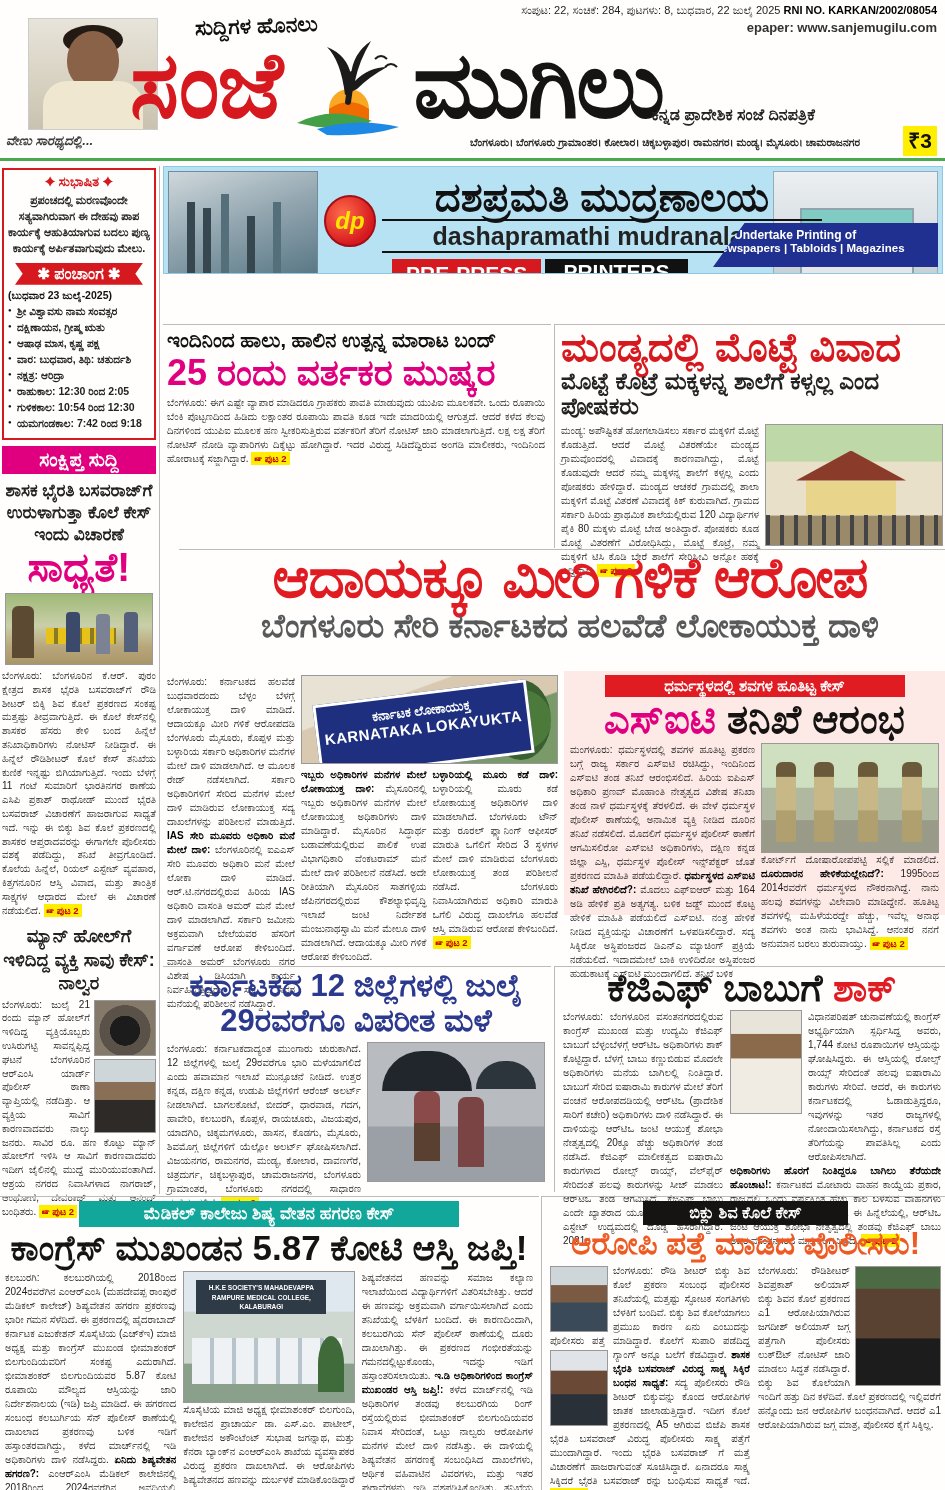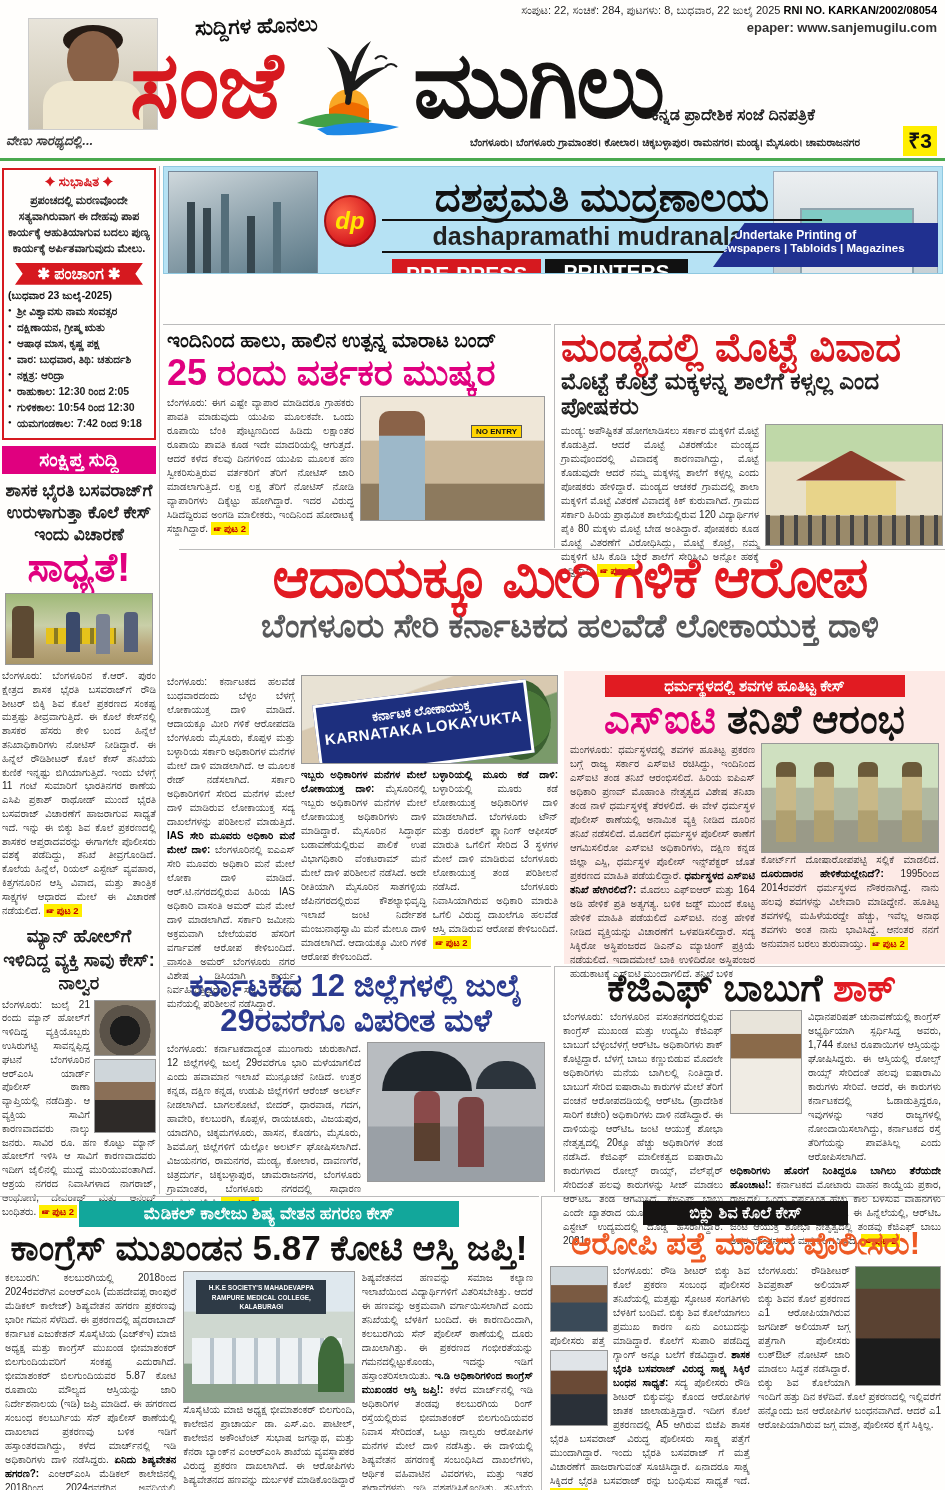--- a/index.html
+++ b/index.html
@@ -111,21 +111,21 @@
   .ph-loka { width:100%; height:142px; border:1px solid #999; position:relative; overflow:hidden;
     background:linear-gradient(160deg,#e8e2d4 0 30%,#d8c9b0 31% 60%,#7a9a6a 61%); }
   .ph-loka .sign { position:absolute; left:14px; top:16px; width:215px; height:74px; background:#1d2f7e; border:3px solid #fff; transform:rotate(-7deg);
     color:#fff; text-align:center; padding-top:8px; }
   .ph-loka .sign .kn { font-size:13px; font-weight:bold; }
   .ph-loka .sign .en { font-size:15px; font-weight:bold; letter-spacing:0.5px; }
   .ph-loka .tree { position:absolute; right:6px; top:4px; width:60px; height:80px; border-radius:50%; background:radial-gradient(circle,#4c7a3a 0 60%, #3a6030 61%); }
   .loka-cols { display:flex; gap:6px; margin-top:4px; }
   .loka-cols > div { flex:1; }
 
-  .sit-box { position:absolute; left:564px; top:671px; width:381px; height:293px; background:#fdeae6; padding:4px 6px; }
+  .sit-box { position:absolute; left:564px; top:671px; width:381px; height:244px; background:#fdeae6; padding:4px 6px; }
   .sit-kicker { margin:0 auto; width:300px; background:#e11b22; color:#fff; text-align:center; font-size:15px; font-weight:bold; padding:2px 0; }
   .sit-head { text-align:center; font-size:40px; font-weight:bold; line-height:1.0; margin:2px 0 4px; color:#161413; }
   .sit-head .mg { color:#e0007f; }
   .sit-flex { display:flex; gap:6px; }
   .sit-c1 { width:185px; }
   .sit-c2 { flex:1; }
   .ph-sit { width:100%; height:110px; border:1px solid #999; position:relative; overflow:hidden;
     background:linear-gradient(180deg,#cfe0c0 0 40%,#b0b8a0 41% 70%,#9a9a88 71%); }
   .ph-sit .cop { position:absolute; top:18px; width:20px; height:80px; border-radius:6px 6px 0 0; background:linear-gradient(180deg,#6b5a3a 0 18%,#c8b888 19% 60%,#b0a070 61%); }
 
@@ -265,24 +265,20 @@
       </span>
       <span>ಬೆಂಗಳೂರು: ಜುಲೈ 21 ರಂದು ಮ್ಯಾನ್ ಹೋಲ್‌ಗೆ ಇಳಿದಿದ್ದ ವ್ಯಕ್ತಿಯೊಬ್ಬರು ಉಸಿರುಗಟ್ಟಿ ಸಾವನ್ನಪ್ಪಿದ್ದ ಘಟನೆ ಬೆಂಗಳೂರಿನ ಆರ್‌ಎಂಸಿ ಯಾರ್ಡ್ ಪೊಲೀಸ್ ಠಾಣಾ ವ್ಯಾಪ್ತಿಯಲ್ಲಿ ನಡೆದಿತ್ತು. ಆ ವ್ಯಕ್ತಿಯ ಸಾವಿಗೆ ಕಾರಣವಾದವರು ನಾಲ್ಕು ಜನರು. ಸಾವಿರ ರೂ. ಹಣ ಕೊಟ್ಟು ಮ್ಯಾನ್ ಹೋಲ್‌ಗೆ ಇಳಿಸಿ ಆ ಸಾವಿಗೆ ಕಾರಣವಾದವರು ಇದೀಗ ಜೈಲಿನಲ್ಲಿ ಮುದ್ದೆ ಮುರಿಯುವಂತಾಗಿದೆ. ಆಶ್ರಯ ನಗರದ ನಿವಾಸಿಗಳಾದ ನಾಗರಾಜ್, ಆಂಥೋಣಿ, ದೇವರಾಜ್ ಮತ್ತು ಆನಂದ್ ಬಂಧಿತರು. </span><span class="cont">☞ ಪುಟ 2</span>
     </div>
   </div>
 
   <div class="art-milk">
     <div class="milk-kicker">ಇಂದಿನಿಂದ ಹಾಲು, ಹಾಲಿನ ಉತ್ಪನ್ನ ಮಾರಾಟ ಬಂದ್</div>
     <div class="milk-head">25 ರಂದು ವರ್ತಕರ ಮುಷ್ಕರ</div>
     <div class="milk-flex">
       <div class="bodytxt" style="flex:1"><span>ಬೆಂಗಳೂರು: ಈಗ ಎಷ್ಟೇ ವ್ಯಾಪಾರ ಮಾಡಿದರೂ ಗ್ರಾಹಕರು ಪಾವತಿ ಮಾಡುವುದು ಯುಪಿಐ ಮೂಲಕವೇ. ಒಂದು ರೂಪಾಯಿ ಬೆಂಕಿ ಪೊಟ್ಟಣದಿಂದ ಹಿಡಿದು ಲಕ್ಷಾಂತರ ರೂಪಾಯಿ ಪಾವತಿ ಕೂಡ ಇದೇ ಮಾದರಿಯಲ್ಲಿ ಆಗುತ್ತದೆ. ಆದರೆ ಕಳೆದ ಕೆಲವು ದಿನಗಳಿಂದ ಯುಪಿಐ ಮೂಲಕ ಹಣ ಸ್ವೀಕರಿಸುತ್ತಿರುವ ವರ್ತಕರಿಗೆ ತೆರಿಗೆ ನೋಟಿಸ್ ಜಾರಿ ಮಾಡಲಾಗುತ್ತಿದೆ. ಲಕ್ಷ ಲಕ್ಷ ತೆರಿಗೆ ನೋಟಿಸ್ ನೋಡಿ ವ್ಯಾಪಾರಿಗಳು ದಿಕ್ಕೆಟ್ಟು ಹೋಗಿದ್ದಾರೆ. ಇದರ ವಿರುದ್ಧ ಸಿಡಿದೆದ್ದಿರುವ ಅಂಗಡಿ ಮಾಲೀಕರು, ಇಂದಿನಿಂದ ಹೋರಾಟಕ್ಕೆ ಸಜ್ಜಾಗಿದ್ದಾರೆ. </span><span class="cont">☞ ಪುಟ 2</span></div>
-      <div class="ph-milk">
-        <div class="man"></div>
-        <div class="noentry">NO ENTRY</div>
-      </div>
     </div>
   </div>
 
   <div class="art-egg">
     <div class="egg-head">ಮಂಡ್ಯದಲ್ಲಿ ಮೊಟ್ಟೆ ವಿವಾದ</div>
     <div class="egg-sub">ಮೊಟ್ಟೆ ಕೊಟ್ರೆ ಮಕ್ಕಳನ್ನ ಶಾಲೆಗೆ ಕಳ್ಸಲ್ಲ ಎಂದ ಪೋಷಕರು</div>
     <div class="egg-flex">
       <div class="bodytxt" style="flex:1"><span>ಮಂಡ್ಯ: ಅಪೌಷ್ಟಿಕತೆ ಹೋಗಲಾಡಿಸಲು ಸರ್ಕಾರ ಮಕ್ಕಳಿಗೆ ಮೊಟ್ಟೆ ಕೊಡುತ್ತಿದೆ. ಆದರೆ ಮೊಟ್ಟೆ ವಿತರಣೆಯೇ ಮಂಡ್ಯದ ಗ್ರಾಮವೊಂದರಲ್ಲಿ ವಿವಾದಕ್ಕೆ ಕಾರಣವಾಗಿದ್ದು, ಮೊಟ್ಟೆ ಕೊಡುವುದೇ ಆದರೆ ನಮ್ಮ ಮಕ್ಕಳನ್ನ ಶಾಲೆಗೆ ಕಳ್ಸಲ್ಲ ಎಂದು ಪೋಷಕರು ಹೇಳಿದ್ದಾರೆ. ಮಂಡ್ಯದ ಆಚಕರೆ ಗ್ರಾಮದಲ್ಲಿ ಶಾಲಾ ಮಕ್ಕಳಿಗೆ ಮೊಟ್ಟೆ ವಿತರಣೆ ವಿವಾದಕ್ಕೆ ಕಿಕ್ ಕುರುವಾಗಿದೆ. ಗ್ರಾಮದ ಸರ್ಕಾರಿ ಹಿರಿಯ ಪ್ರಾಥಮಿಕ ಶಾಲೆಯಲ್ಲಿರುವ 120 ವಿದ್ಯಾರ್ಥಿಗಳ ಪೈಕಿ 80 ಮಕ್ಕಳು ಮೊಟ್ಟೆ ಬೇಡ ಅಂತಿದ್ದಾರೆ. ಪೋಷಕರು ಕೂಡ ಮೊಟ್ಟೆ ವಿತರಣೆಗೆ ವಿರೋಧಿಸಿದ್ದು, ಮೊಟ್ಟೆ ಕೊಟ್ರೆ, ನಮ್ಮ ಮಕ್ಕಳಿಗೆ ಟಿಸಿ ಕೊಡಿ ಬೇರೆ ಶಾಲೆಗೆ ಸೇರಿಸ್ತೀವಿ ಅನ್ನೋ ಹಠಕ್ಕೆ ಬಿದ್ದಿದ್ದಾರೆ. </span><span class="cont">☞ ಪುಟ 2</span></div>
       <div class="ph-egg">
         <div class="roof"></div>

